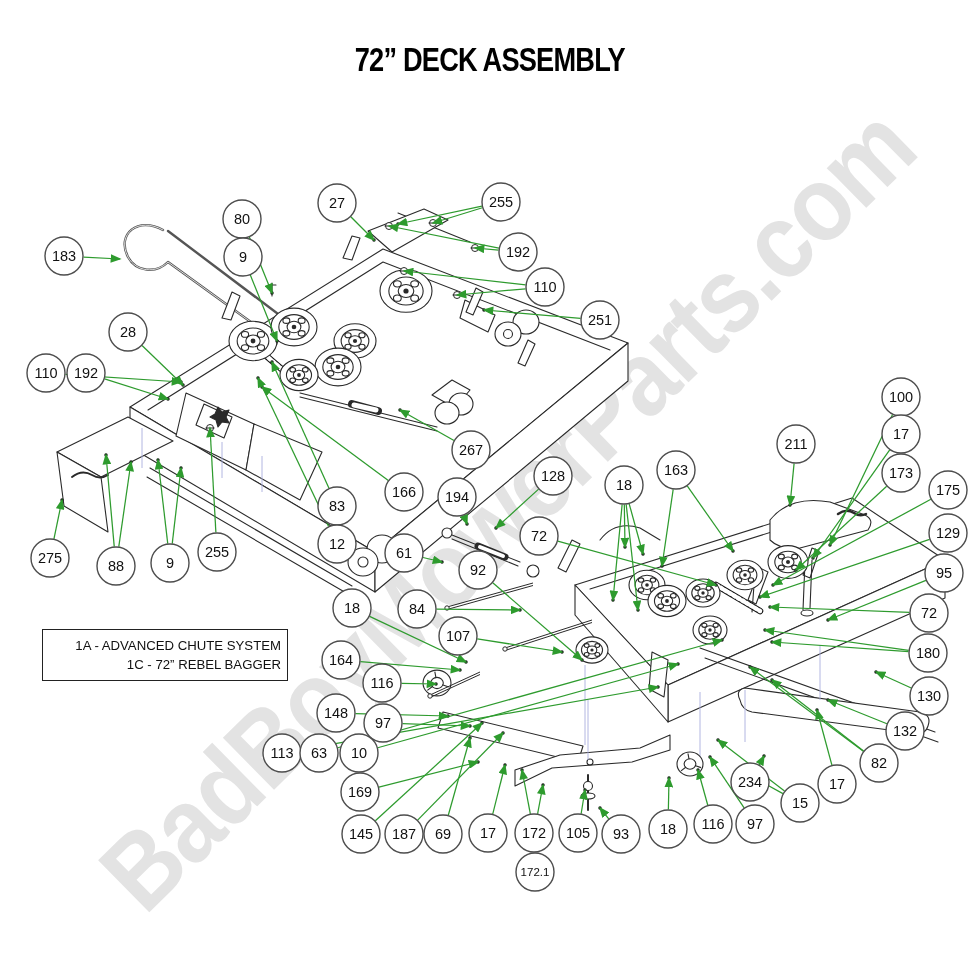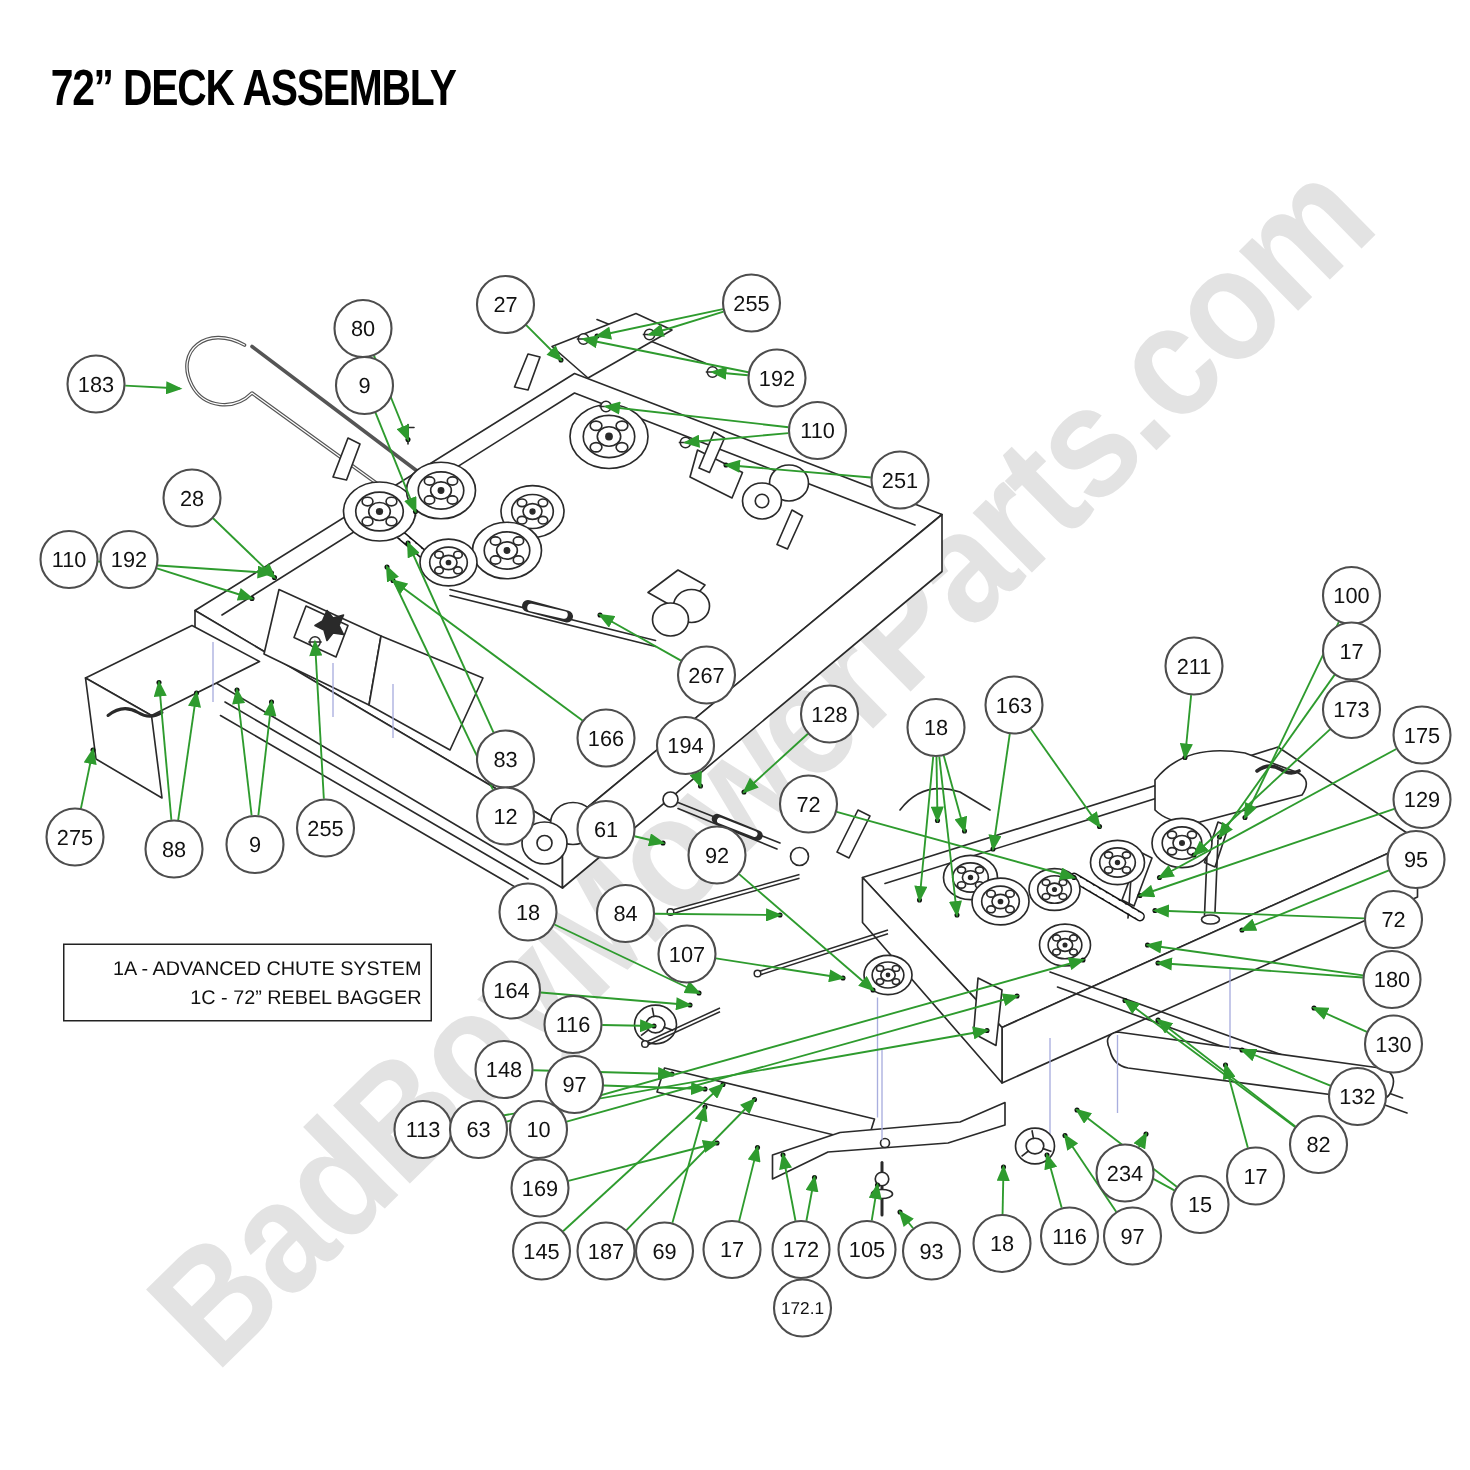--- a/index.html
+++ b/index.html
@@ -3,21 +3,21 @@
 <meta charset="utf-8">
 <style>
   html,body{margin:0;padding:0;background:#fff;}
   body{width:980px;height:980px;position:relative;overflow:hidden;
        font-family:"Liberation Sans",sans-serif;}
   .watermark-wrap{position:absolute;left:-140px;top:448px;width:1300px;height:130px;
        text-align:center;transform:rotate(-44.5deg);transform-origin:50% 50%;
        z-index:0;pointer-events:none;}
   .watermark-text{display:inline-block;font-size:106px;font-weight:bold;
        letter-spacing:-2px;color:#e3e3e3;white-space:nowrap;transform:scaleX(0.9);}
-  .page-title{position:absolute;left:0;right:0;top:40px;z-index:3;}
+  .page-title{position:absolute;left:0;right:0;top:40px;text-align:center;z-index:3;}
   .page-title span{display:inline-block;font-size:34px;font-weight:bold;
        letter-spacing:-1px;color:#000;transform:scaleX(0.8);}
   .legend-box{position:absolute;left:42px;top:629px;width:228px;z-index:3;
        border:1.3px solid #222;background:#fff;padding:6px 6px 6px 10px;text-align:right;}
   .legend-item{font-size:13.2px;color:#111;line-height:19px;white-space:nowrap;}
   svg.diagram{position:absolute;left:0;top:0;z-index:1;}
   svg text.callout-num{font-family:"Liberation Sans",sans-serif;fill:#111;}
 </style>
 </head>
 <body>

